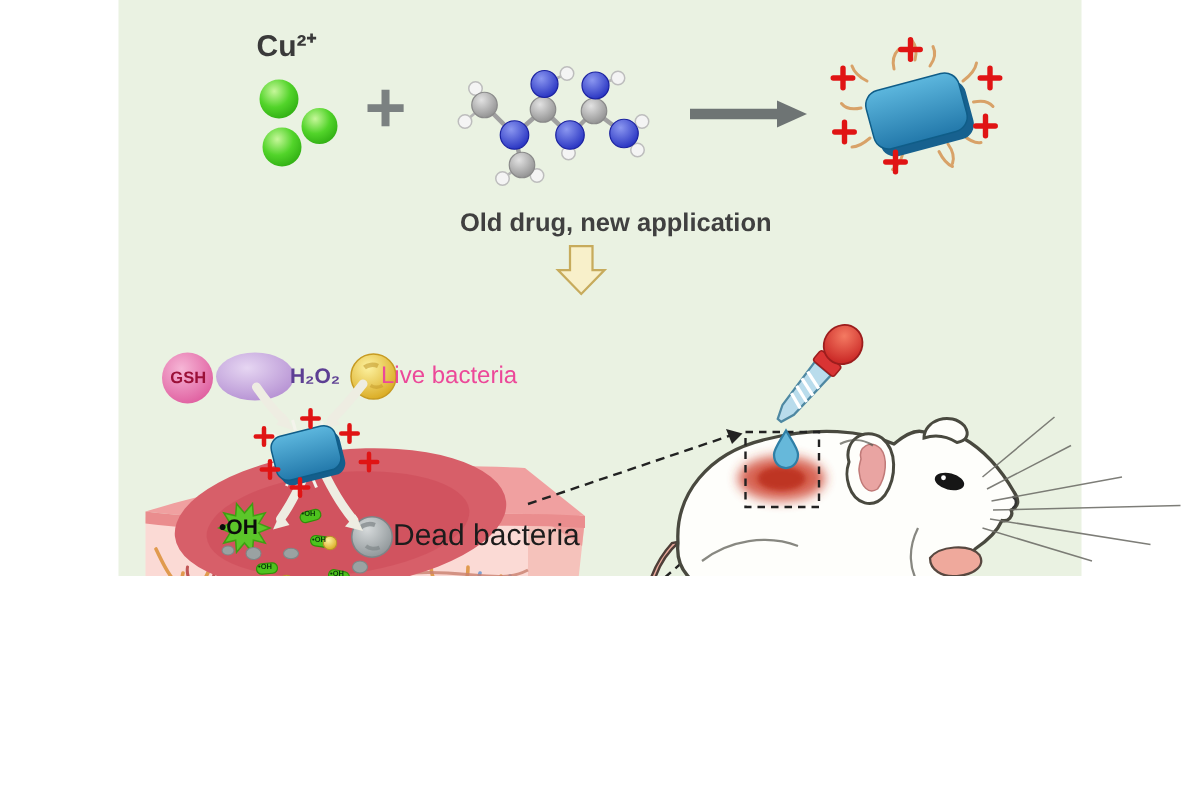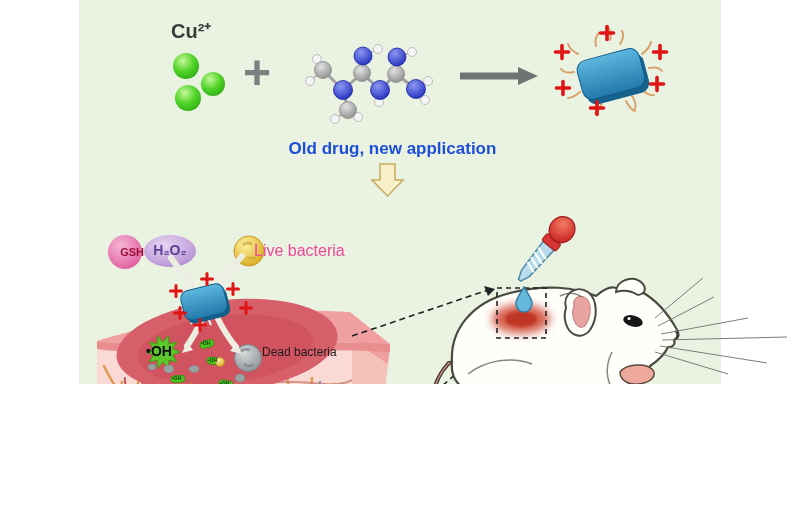--- a/index.html
+++ b/index.html
@@ -4,27 +4,27 @@
 <style>
   html,body{margin:0;padding:0;background:#ffffff;}
   #stage{position:relative;width:800px;height:384px;background:#ffffff;overflow:hidden;
          font-family:"Liberation Sans",sans-serif;}
   #panel{position:absolute;left:79px;top:0;width:642px;height:530px;background:#eaf2e2;}
   #art{position:absolute;left:0;top:0;width:800px;height:530px;pointer-events:none;}
   .lbl{position:absolute;line-height:1.15;white-space:nowrap;z-index:5;}
   .cu{left:171px;top:20px;font-size:20px;font-weight:bold;color:#3a3a3a;}
   .met{left:321px;top:20px;font-size:20px;font-weight:bold;color:#3a3a3a;}
   .plusop{left:243px;top:45px;font-size:48px;font-weight:bold;color:#7b8181;}
-  .olddrug{left:250px;top:139px;width:285px;text-align:center;font-size:17px;font-weight:bold;color:#1d4ed8;}
+  .olddrug{left:268px;top:139px;width:285px;text-align:center;font-size:17px;font-weight:bold;color:#404040;}
   .cdt{left:225px;top:196px;width:330px;text-align:center;font-size:20px;font-weight:bold;color:#0d0d0d;}
-  .gsh{left:107px;top:246px;width:37px;text-align:right;font-size:11px;font-weight:bold;color:#9b1038;}
-  .h2o2{left:144px;top:242px;width:52px;text-align:center;font-size:14px;font-weight:600;color:#5d3f93;}
+  .gsh{left:107px;top:246px;width:37px;text-align:center;font-size:11px;font-weight:bold;color:#9b1038;}
+  .h2o2{left:144px;top:242px;width:52px;text-align:center;font-size:14px;font-weight:600;color:#5d3f93;padding-left:40px;}
   .liveb{left:254px;top:242px;font-size:16px;color:#ec4899;}
   .ohmain{left:146px;top:343px;font-size:14px;font-weight:bold;color:#0c0c0c;}
-  .deadb{left:262px;top:346px;font-size:12px;color:#1c1c1c;}
+  .deadb{left:262px;top:346px;font-size:20px;color:#1c1c1c;}
   .mo{position:absolute;font-size:5px;font-weight:bold;color:#0a3a0a;line-height:1;z-index:6;}
   .mo1{left:201px;top:341px}.mo2{left:208px;top:358px}.mo3{left:172px;top:376px}.mo4{left:220px;top:381px}
   .wm{left:697px;top:512px;font-size:12px;color:rgba(238,136,136,.5);letter-spacing:.5px;}
 </style>
 </head>
 <body>
 
 <div id="stage">
   <div id="panel"></div>
 

